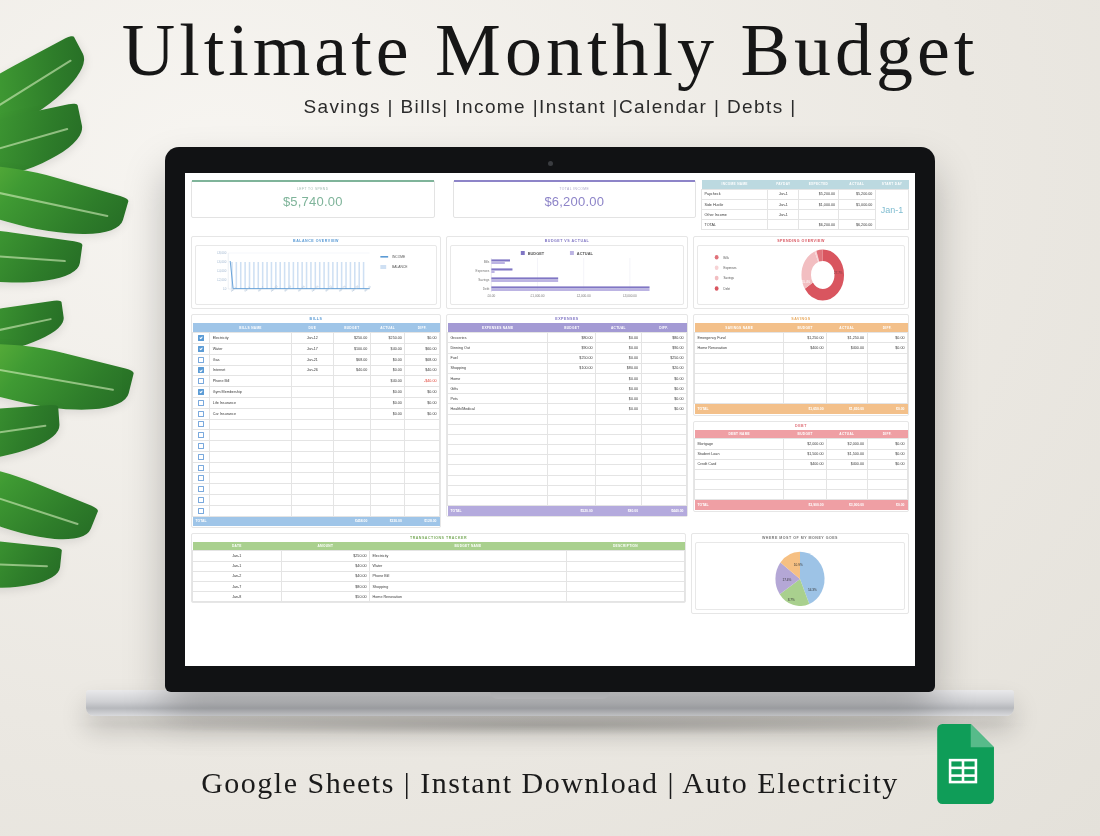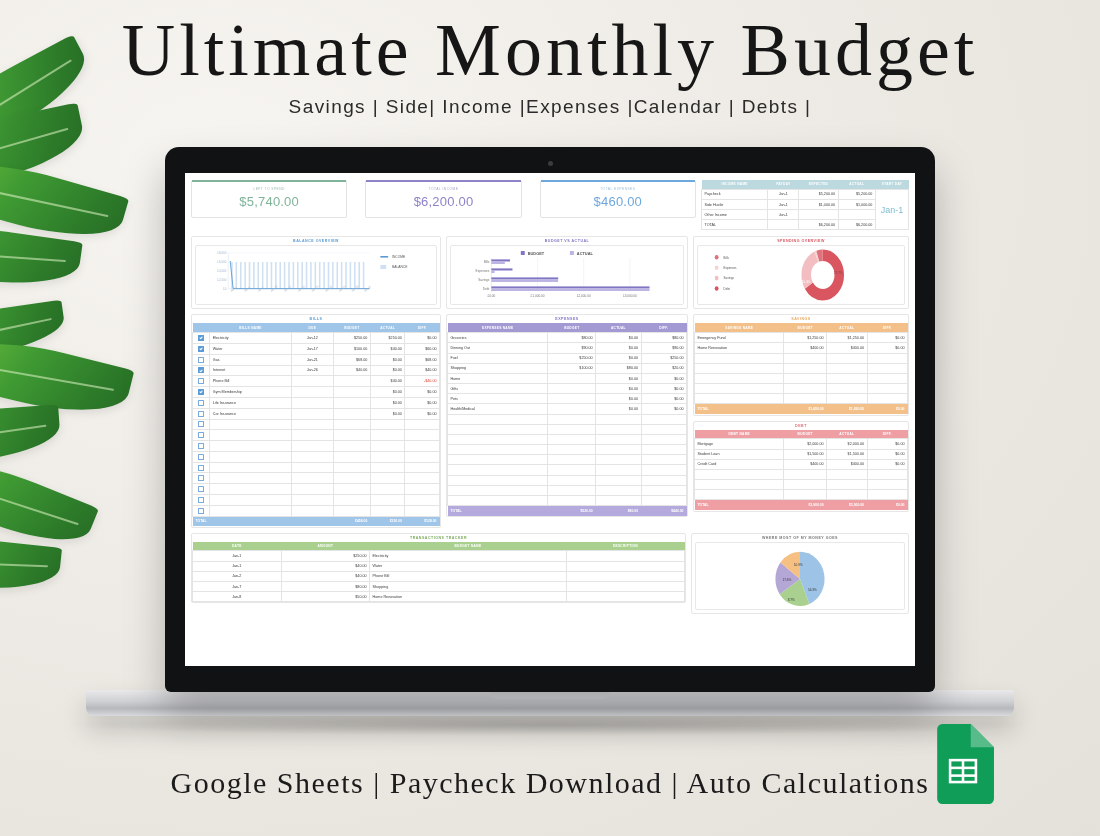--- a/index.html
+++ b/index.html
@@ -91,21 +91,21 @@
   <div class="leaf" style="left:-20px;top:92px;width:185px;height:56px;transform:rotate(16deg);"></div>
   <div class="leaf" style="left:-55px;top:150px;width:175px;height:52px;transform:rotate(8deg);"></div>
   <div class="leaf" style="left:-45px;top:230px;width:150px;height:44px;transform:rotate(-8deg);"></div>
   <div class="leaf" style="left:-10px;top:268px;width:180px;height:58px;transform:rotate(14deg);"></div>
   <div class="leaf" style="left:-60px;top:330px;width:160px;height:50px;transform:rotate(-4deg);"></div>
   <div class="leaf" style="left:-35px;top:395px;width:170px;height:54px;transform:rotate(22deg);"></div>
   <div class="leaf" style="left:-50px;top:460px;width:150px;height:48px;transform:rotate(6deg);"></div>
 </div>
 
 <div class="title">Ultimate Monthly Budget</div>
-<div class="subtitle">Savings | Side| Income |Expenses |Calendar | Debts |</div>
+<div class="subtitle">Savings | Bills| Income |Instant |Calendar | Debts |</div>
 
 <div class="shadow"></div>
 <div class="base">
     <div class="notch"></div>
   </div>
 
 <div class="laptop">
   <div class="lid"></div>
   <div class="cam"></div>
   <div class="screen">
@@ -115,25 +115,20 @@
         <div class="kpis" style="flex:0 0 505px;">
           <div class="kpi">
             <div class="bar" style="background:#7fb49a"></div>
             <div class="lbl" style="color:#9cb8ad">LEFT TO SPEND</div>
             <div class="val" style="color:#7fb49a">$5,740.00</div>
           </div>
           <div class="kpi">
             <div class="bar" style="background:#8d84c8"></div>
             <div class="lbl" style="color:#a9a4c9">TOTAL INCOME</div>
             <div class="val" style="color:#8d84c8">$6,200.00</div>
-          </div>
-          <div class="kpi">
-            <div class="bar" style="background:#6fa8dc"></div>
-            <div class="lbl" style="color:#9dbdd8">TOTAL EXPENSES</div>
-            <div class="val" style="color:#6fa8dc">$460.00</div>
           </div>
         </div>
 
         <div style="flex:1;margin-top:7px;">
           <table>
             <colgroup>
                 <col style="width:32%">
                 <col style="width:15%">
                 <col style="width:19%">
                 <col style="width:18%">
@@ -836,21 +831,21 @@
               </g>
             </svg>
           </div>
         </div>
       </div>
 
     </div>
   </div>
 </div>
 
-<div class="footer">Google Sheets | Paycheck Download | Auto Calculations</div>
+<div class="footer">Google Sheets | Instant Download | Auto Electricity</div>
 <svg class="gs-icon" viewBox="0 0 48 62">
   <path d="M4,0 h26 l18,18 v40 a4,4 0 0,1 -4,4 h-36 a4,4 0 0,1 -4,-4 v-54 a4,4 0 0,1 4,-4 z" fill="#0f9d58"></path>
   <path d="M30,0 l18,18 h-18 z" fill="#57bb8a"></path>
   <rect x="13" y="27" width="22" height="19" fill="#fff"></rect>
   <g fill="#0f9d58">
     <rect x="15" y="29" width="8" height="4"></rect>
       <rect x="25" y="29" width="8" height="4"></rect>
     <rect x="15" y="35" width="8" height="4"></rect>
       <rect x="25" y="35" width="8" height="4"></rect>
     <rect x="15" y="41" width="8" height="3"></rect>

